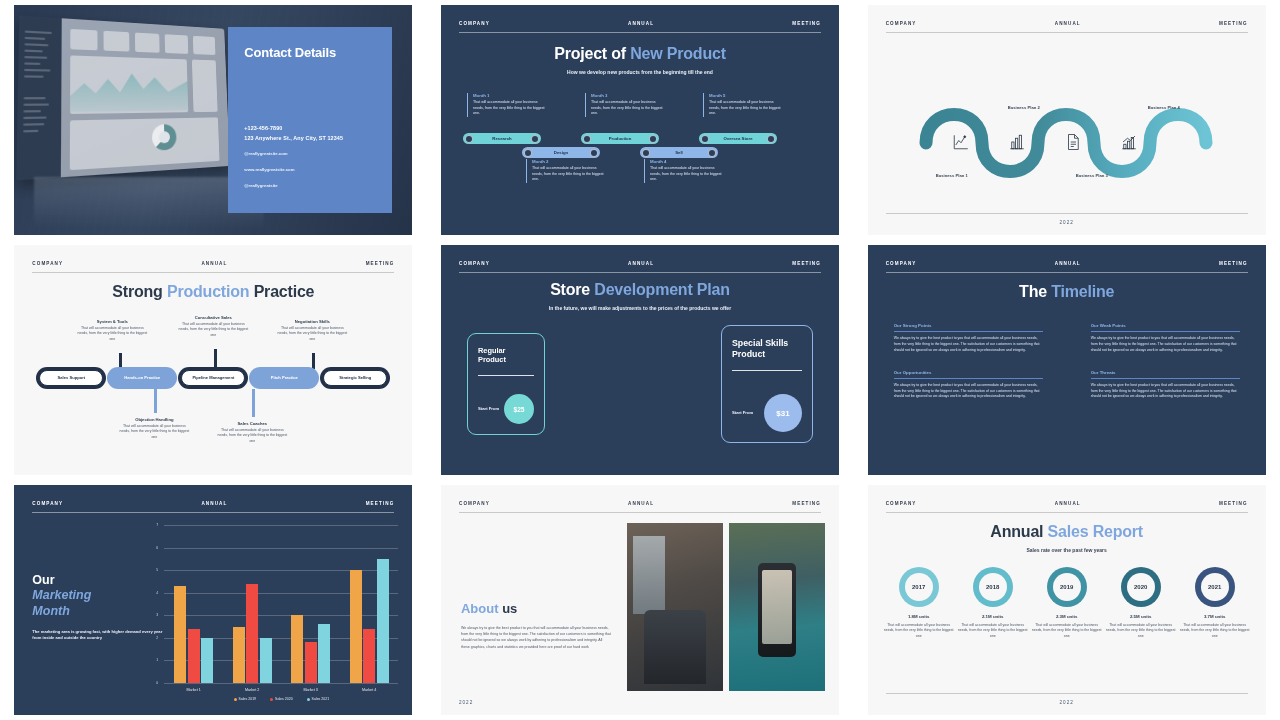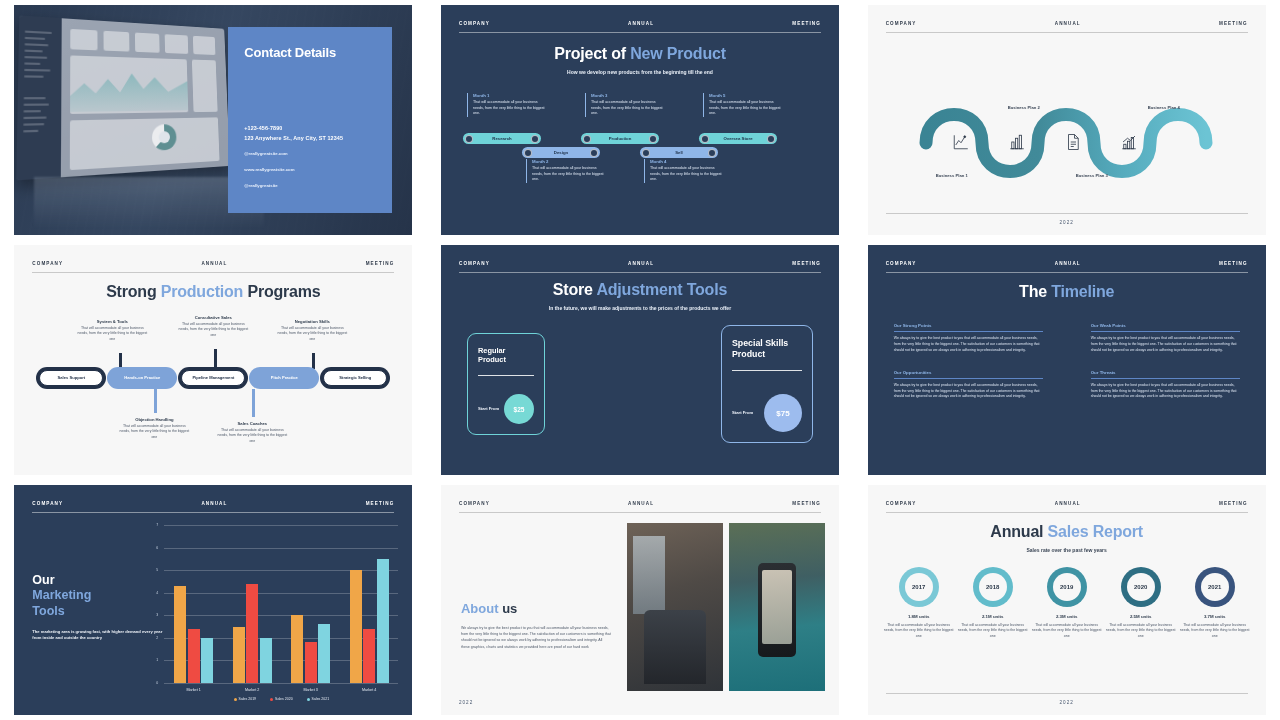--- a/index.html
+++ b/index.html
@@ -139,21 +139,21 @@
 
   
   .s6-grid { position: absolute; left: 26px; right: 26px; top: 78px; display: grid; grid-template-columns: 1fr 1fr; gap: 16px 48px; }
   .swot h4 { color: #8fb6e8; font-size: 4.4px; font-weight: 700; margin-bottom: 3px; }
   .swot .bar { height: 1.3px; background: #5e86c6; margin-bottom: 4px; }
   .swot p { color: #dde6f3; font-size: 3.5px; line-height: 1.65; }
 
   
   .s7-left { position: absolute; left: 18px; top: 88px; width: 130px; }
   .s7-left h2 { font-size: 12.5px; font-weight: 700; line-height: 1.22; color: #ffffff; }
-  .s7-left h2 .accent { color: #7fa7dd; }
+  .s7-left h2 .accent { color: #7fa7dd; font-style: italic; }
   .s7-left p { margin-top: 10px; font-size: 4.1px; font-weight: 700; color: #eef2f8; line-height: 1.55; }
   .s7-chart { position: absolute; left: 150px; right: 14px; top: 40px; bottom: 32px; }
   .s7-ylab { position: absolute; left: -8px; font-size: 3.5px; color: #c7d2e1; }
   .s7-grid { position: absolute; left: 0; right: 0; height: .6px; background: rgba(255,255,255,.22); }
   .s7-groups { position: absolute; left: 0; right: 0; bottom: 0; top: 0; display: flex; justify-content: space-around; align-items: flex-end; }
   .s7-group { display: flex; align-items: flex-end; gap: 1.5px; height: 100%; }
   .s7-bar { width: 12px; }
   .s7-xlabs { position: absolute; left: 0; right: 0; bottom: -9px; display: flex; justify-content: space-around; }
   .s7-xlab { font-size: 3.7px; color: #e3e9f2; }
   .s7-legend { position: absolute; left: 0; right: 0; bottom: -18px; display: flex; justify-content: center; gap: 14px; }
@@ -372,21 +372,21 @@
   </div>
 
   <div class="slide-cell">
     <div class="slide light">
       <div class="hdr">
         <span>COMPANY</span>
         <span>ANNUAL</span>
         <span>MEETING</span>
       </div>
       <div class="title" style="margin-top:38px">
-        <span>Strong </span><span class="accent">Production</span><span> Programs</span>
+        <span>Strong </span><span class="accent">Production</span><span> Practice</span>
       </div>
 
       <div class="s4-note" style="left:62px;top:74px">
         <div class="h">System &amp; Tools</div>
         <div class="p">That will accommodate all your business needs, from the very little thing to the biggest one</div>
       </div>
       <div class="s4-stem" style="left:105px;top:108px;height:16px"></div>
 
       <div class="s4-note" style="left:163px;top:70px">
         <div class="h">Consultative Sales</div>
@@ -429,39 +429,39 @@
   </div>
 
   <div class="slide-cell">
     <div class="slide dark">
       <div class="hdr">
         <span>COMPANY</span>
         <span>ANNUAL</span>
         <span>MEETING</span>
       </div>
       <div class="title" style="margin-top:36px">
-        <span>Store </span><span class="accent">Adjustment Tools</span>
+        <span>Store </span><span class="accent">Development Plan</span>
       </div>
       <div class="subtitle" style="padding:0 74px">In the future, we will make adjustments to the prices of the products we offer</div>
 
       <div class="s5-cards">
         <div class="pcard">
           <h3>Regular Product</h3>
           <div class="rule"></div>
           <div class="row">
             <div class="from">Start From</div>
             <div class="bubble">$25</div>
           </div>
         </div>
         <div class="pcard mid">
           <h3>Special Skills Product</h3>
           <div class="rule"></div>
           <div class="row">
             <div class="from">Start From</div>
-            <div class="bubble">$75</div>
+            <div class="bubble">$31</div>
           </div>
         </div>
       </div>
     </div>
   </div>
 
   <div class="slide-cell">
     <div class="slide dark">
       <div class="hdr">
         <span>COMPANY</span>
@@ -502,21 +502,21 @@
       <div class="hdr">
         <span>COMPANY</span>
         <span>ANNUAL</span>
         <span>MEETING</span>
       </div>
 
       <div class="s7-left">
         <h2>
           <span>Our</span><br>
           <span class="accent">Marketing</span><br>
-          <span class="accent">Tools</span>
+          <span class="accent">Month</span>
         </h2>
         <p>The marketing area is growing fast, with higher demand every year from inside and outside the country</p>
       </div>
 
       <div class="s7-chart" id="chart7">
           <div class="s7-grid" style="top: 0%;"></div>
           <div class="s7-ylab" style="top: calc(0% - 2px);">7</div>
           <div class="s7-grid" style="top: 14.2857%;"></div>
           <div class="s7-ylab" style="top: calc(14.2857% - 2px);">6</div>
           <div class="s7-grid" style="top: 28.5714%;"></div>

